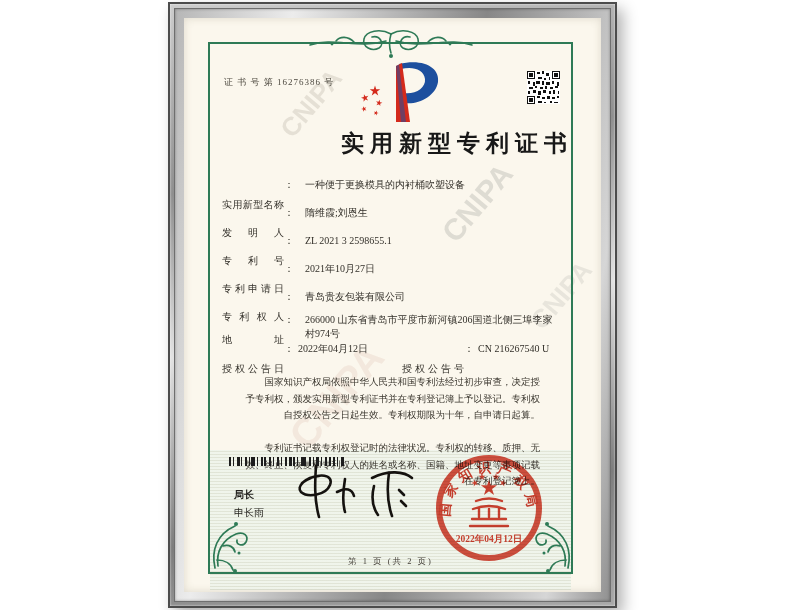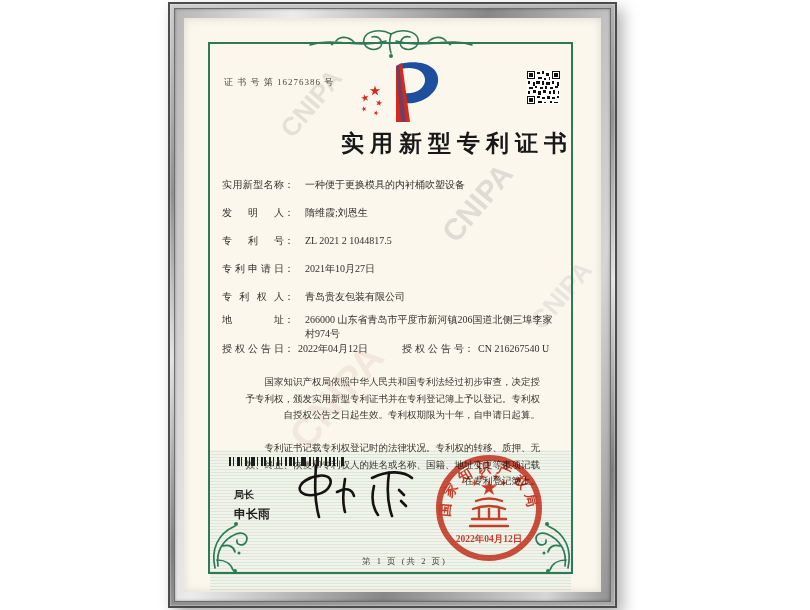--- a/index.html
+++ b/index.html
@@ -35,43 +35,43 @@
   
   .cert-no{position:absolute;left:40px;top:58px;font-size:9px;letter-spacing:1px;color:#4c483f;}
   .logo{position:absolute;left:168px;top:40px;width:96px;height:68px;}
   .qr{position:absolute;left:343px;top:53px;width:33px;height:33px;}
   .title{
     position:absolute;left:24px;top:110px;width:365px;text-align:right;
     font-size:23px;font-weight:600;letter-spacing:6px;color:#181818;
   }
   
   .row{position:absolute;left:38px;width:340px;display:flex;font-size:10px;color:#33302a;line-height:1.35;}
-  .flabel{display:inline-block;width:62px;text-align:justify;text-align-last:justify;flex:0 0 62px;}
+  .flabel{display:inline-block;width:62px;text-align:justify;text-align-last:justify;flex:0 0 62px;margin-top:20px;}
   .fcolon{flex:0 0 auto;margin-right:4px;}
   .fvalue{flex:1 1 auto;max-width:272px;margin-left:7px;}
   .pair{display:flex;}
   
   .paras{position:absolute;left:40px;top:340px;width:332px;font-size:9.5px;line-height:1.75;color:#3a362e;}
   .paras p{margin:16px;text-indent:2em;text-align:right;}
   
   .green-zone{
     position:absolute;left:26px;top:432px;width:361px;height:140px;
     background:repeating-linear-gradient(0deg,rgba(120,155,125,.20) 0 1px,rgba(238,244,235,.85) 1px 3px);
   }
   .barcode{
     position:absolute;left:45px;top:439px;width:115px;height:9px;
     background:
       repeating-linear-gradient(90deg,#1d1d1d 0 2px,transparent 2px 4px,#1d1d1d 4px 5px,transparent 5px 8px),
       repeating-linear-gradient(90deg,transparent 0 9px,#1d1d1d 9px 11px,transparent 11px 13px);
   }
   .director-title{position:absolute;left:50px;top:470px;font-size:10px;font-weight:bold;color:#22201c;}
-  .director-name{position:absolute;left:50px;top:488px;font-size:12px;font-weight:bold;color:#22201c;}
+  .director-name{position:absolute;left:50px;top:488px;font-size:10px;font-weight:normal;color:#22201c;}
   .signature{position:absolute;left:104px;top:443px;width:140px;height:64px;}
   .seal{position:absolute;left:247px;top:432px;width:116px;height:116px;mix-blend-mode:multiply;opacity:.93;}
-  .footer{position:absolute;left:24px;top:538px;width:365px;text-align:center;font-size:8.5px;color:#45413a;letter-spacing:2px;margin-left:14px;}
+  .footer{position:absolute;left:24px;top:538px;width:365px;text-align:center;font-size:8.5px;color:#45413a;letter-spacing:2px;}
   
   .wm{position:absolute;font-family:"Liberation Sans","DejaVu Sans",sans-serif;font-weight:bold;transform:rotate(-50deg);pointer-events:none;}
   .wm1{left:88px;top:70px;font-size:26px;color:rgba(178,172,160,.30);}
   .wm2{left:248px;top:168px;font-size:30px;color:rgba(168,168,162,.34);}
   .wm3{left:92px;top:356px;font-size:40px;color:rgba(205,158,142,.17);}
   .wm4{left:338px;top:262px;font-size:26px;color:rgba(182,182,176,.28);}
 </style>
 </head>
 <body>
 
@@ -219,21 +219,21 @@
       <span class="fvalue">一种便于更换模具的内衬桶吹塑设备</span>
     </div>
     <div class="row" style="top:188px">
       <span class="flabel">发明人</span>
           <span class="fcolon">：</span>
       <span class="fvalue">隋维霞;刘恩生</span>
     </div>
     <div class="row" style="top:216px">
       <span class="flabel">专利号</span>
           <span class="fcolon">：</span>
-      <span class="fvalue">ZL 2021 2 1044817.5</span>
+      <span class="fvalue">ZL 2021 3 2598655.1</span>
     </div>
     <div class="row" style="top:244px">
       <span class="flabel">专利申请日</span>
           <span class="fcolon">：</span>
       <span class="fvalue">2021年10月27日</span>
     </div>
     <div class="row" style="top:272px">
       <span class="flabel">专利权人</span>
           <span class="fcolon">：</span>
       <span class="fvalue">青岛贵友包装有限公司</span>

